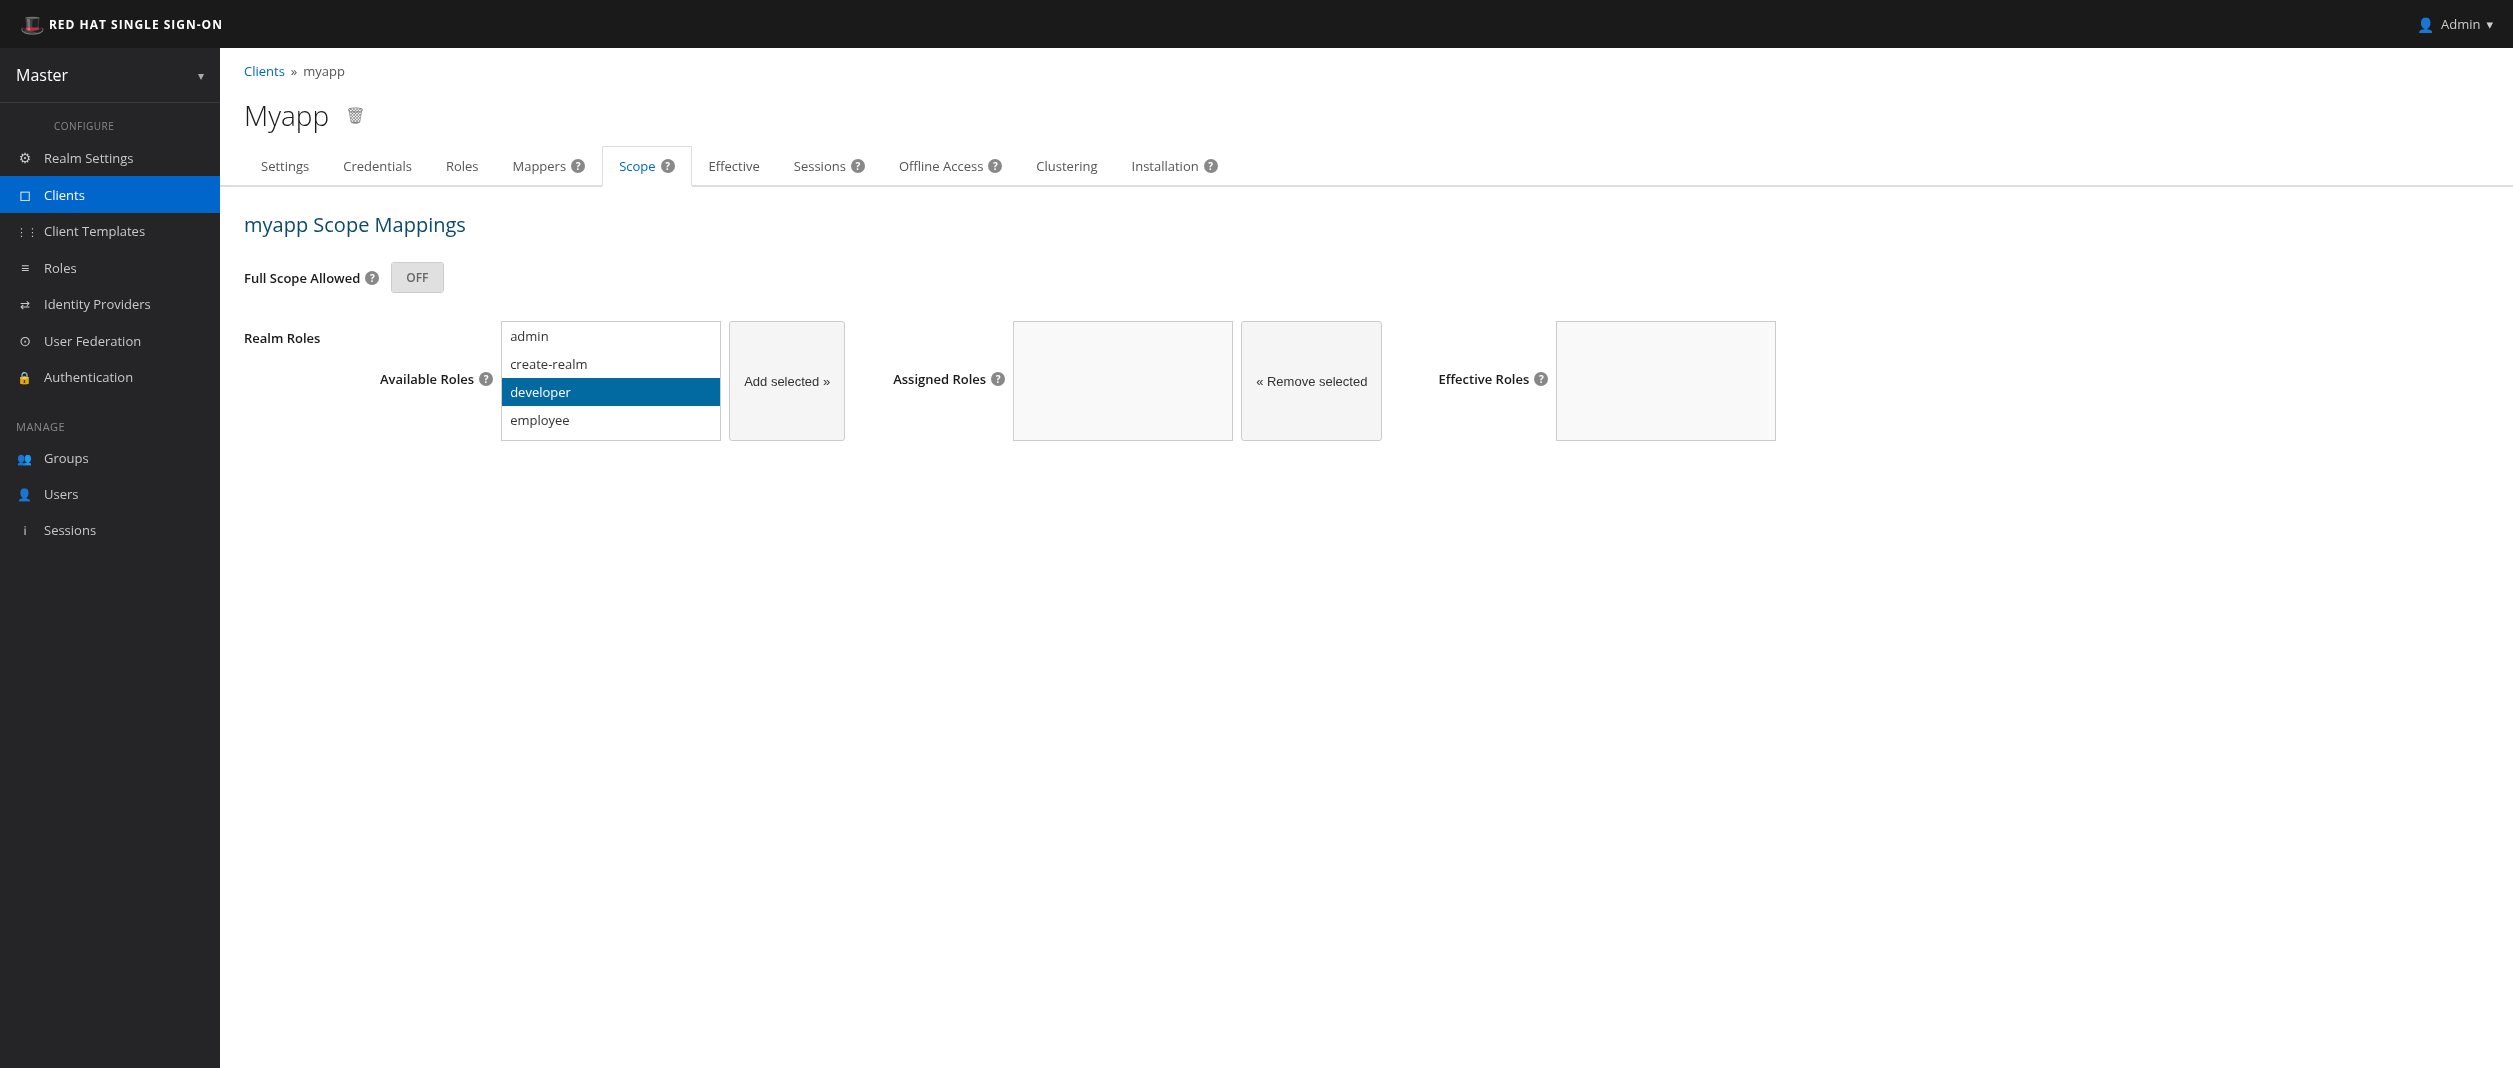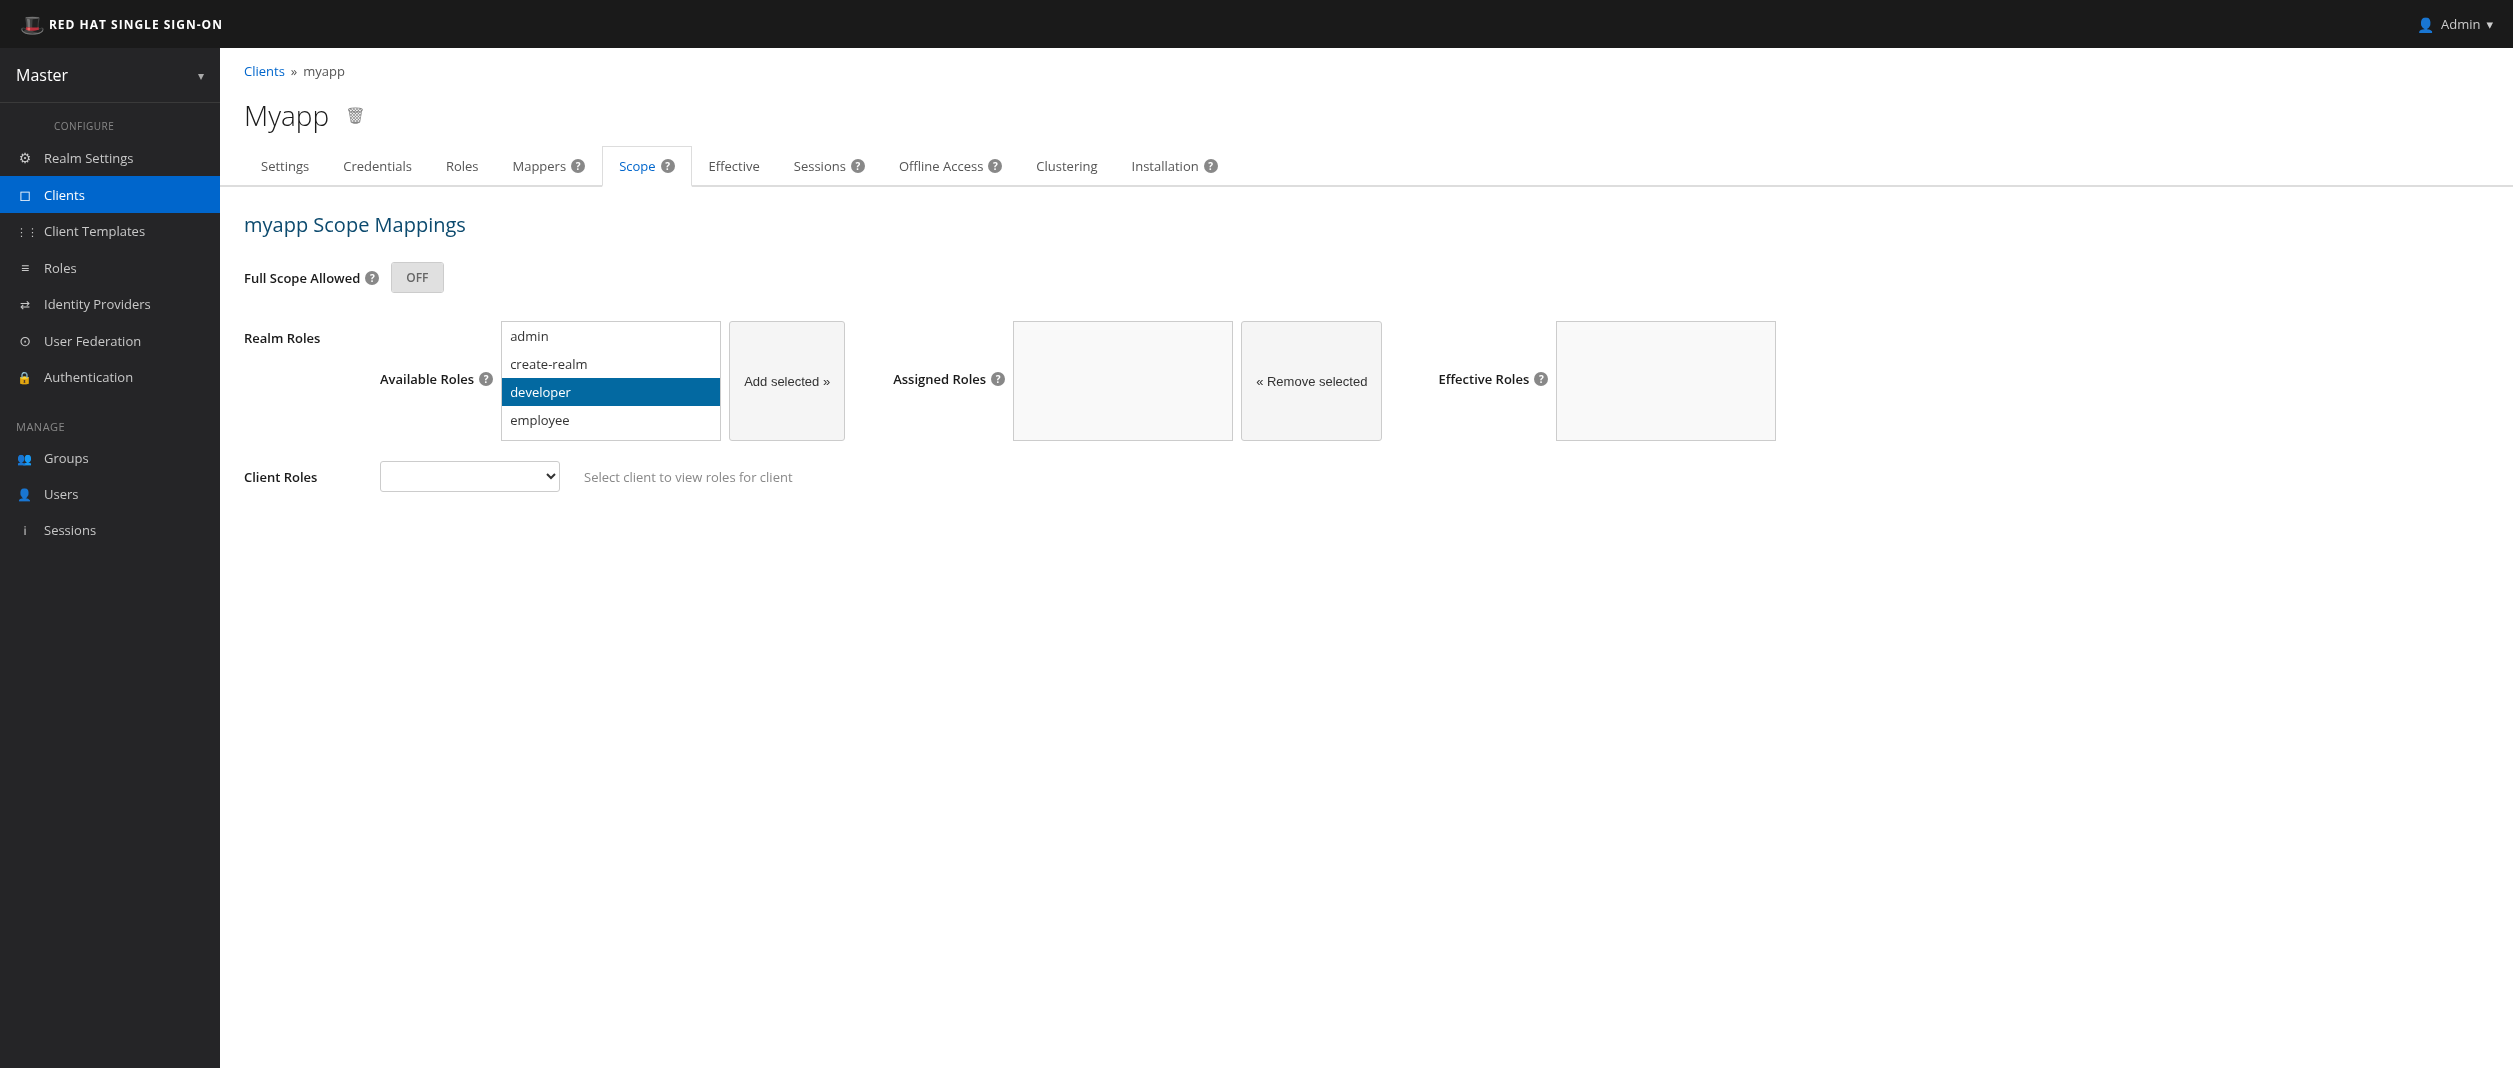--- a/index.html
+++ b/index.html
@@ -474,25 +474,16 @@
 
         <div class="scope-col">
           <div class="col-header">
             <span>Effective Roles</span>
             <span class="help-circle">?</span>
           </div>
           <div class="role-listbox-empty"></div>
         </div>
       </div>
 
-      <div class="client-roles-row">
-        <div class="client-roles-label">Client Roles</div>
-        <div class="client-select-wrap">
-          <select class="client-dropdown">
-            <option value=""></option>
-          </select>
-        </div>
-        <span style="font-size:13px; color:#888; margin-left:8px;">Select client to view roles for client</span>
-      </div>
 
     </div>
   </div>
 </div>
 
 </body></html>

